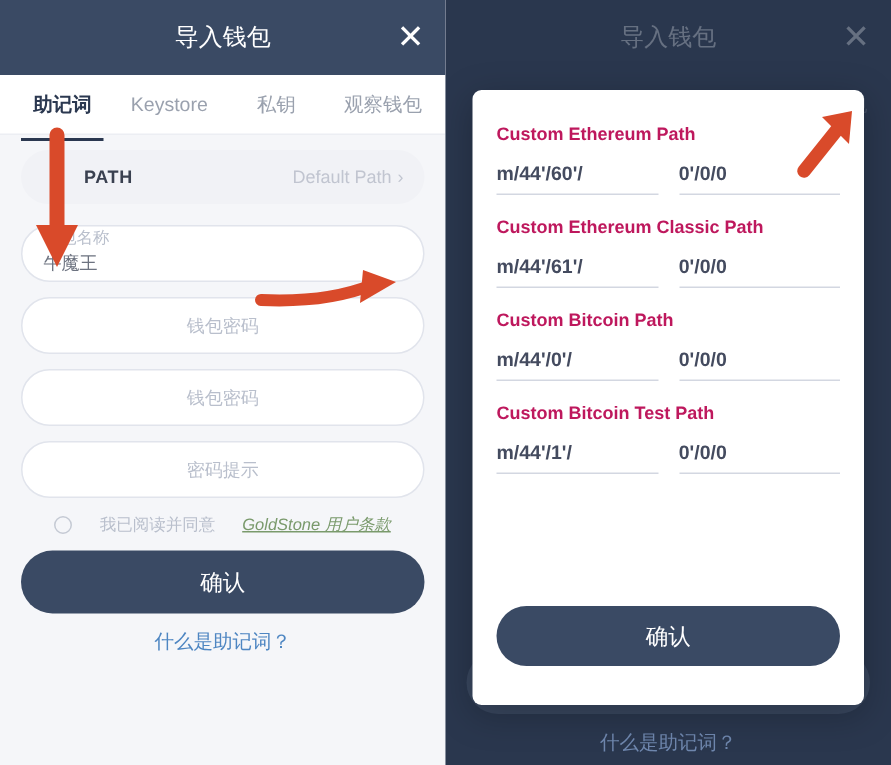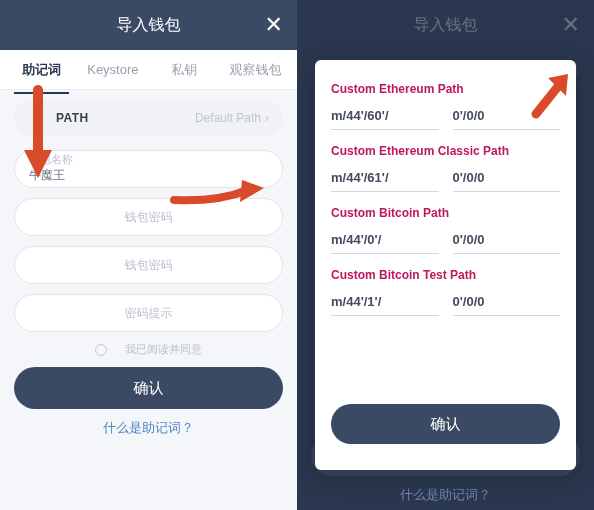--- a/index.html
+++ b/index.html
@@ -99,20 +99,21 @@
     <div class="field single">
       <span class="fl">钱包密码</span>
     </div>
     <div class="field single">
       <span class="fl">密码提示</span>
     </div>
 
     <div class="terms">
       <span class="cb"></span>
       <span class="t1">我已阅读并同意</span>
+      <span class="t2">GoldStone 用户条款</span>
     </div>
 
     <div class="btn-primary">
       <span>确认</span>
     </div>
 
     <div class="link-bottom">
       <span>什么是助记词？</span>
     </div>
   </div>

